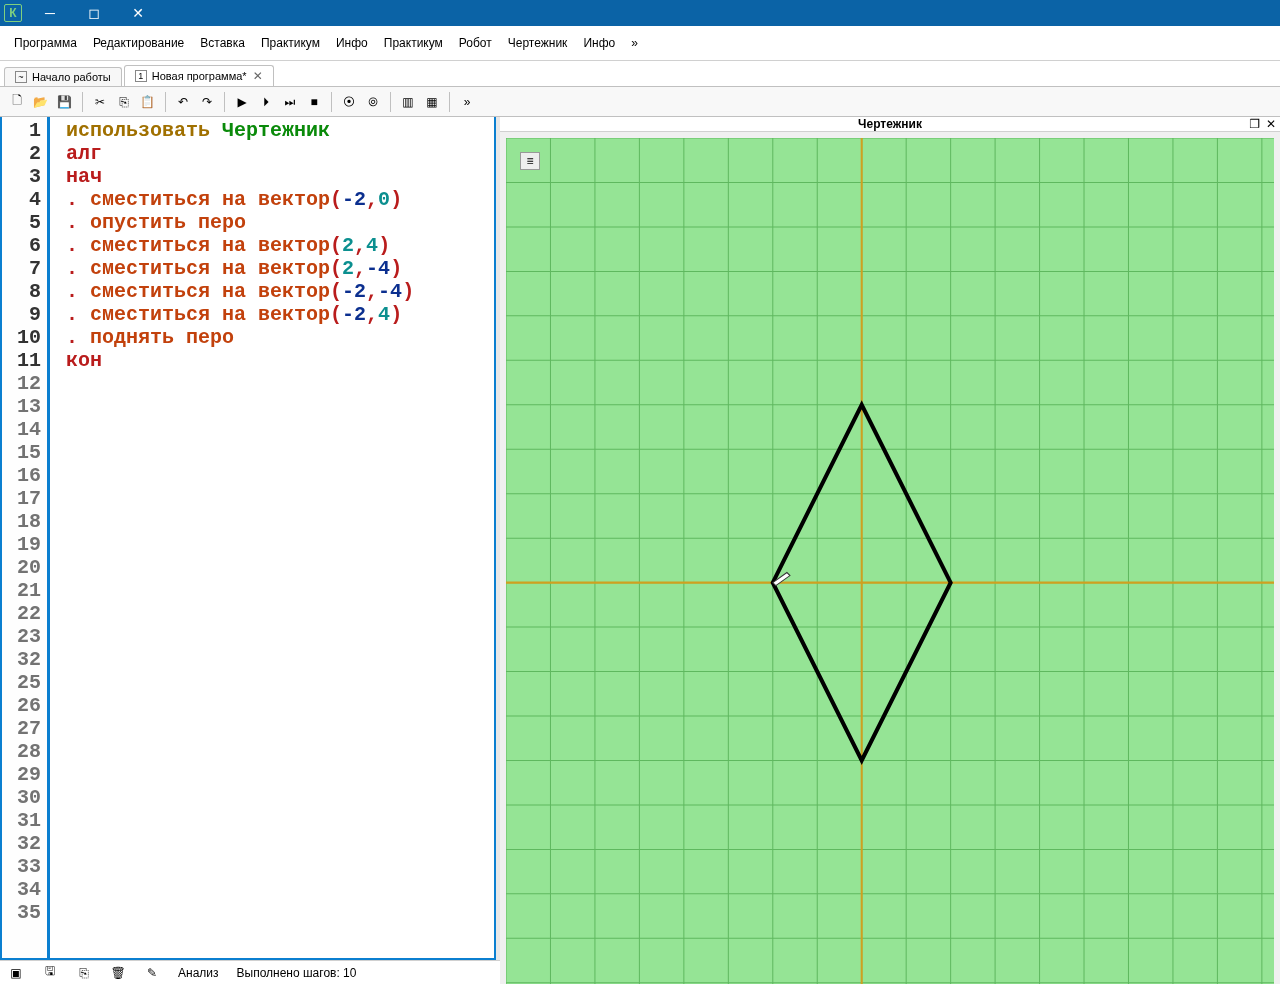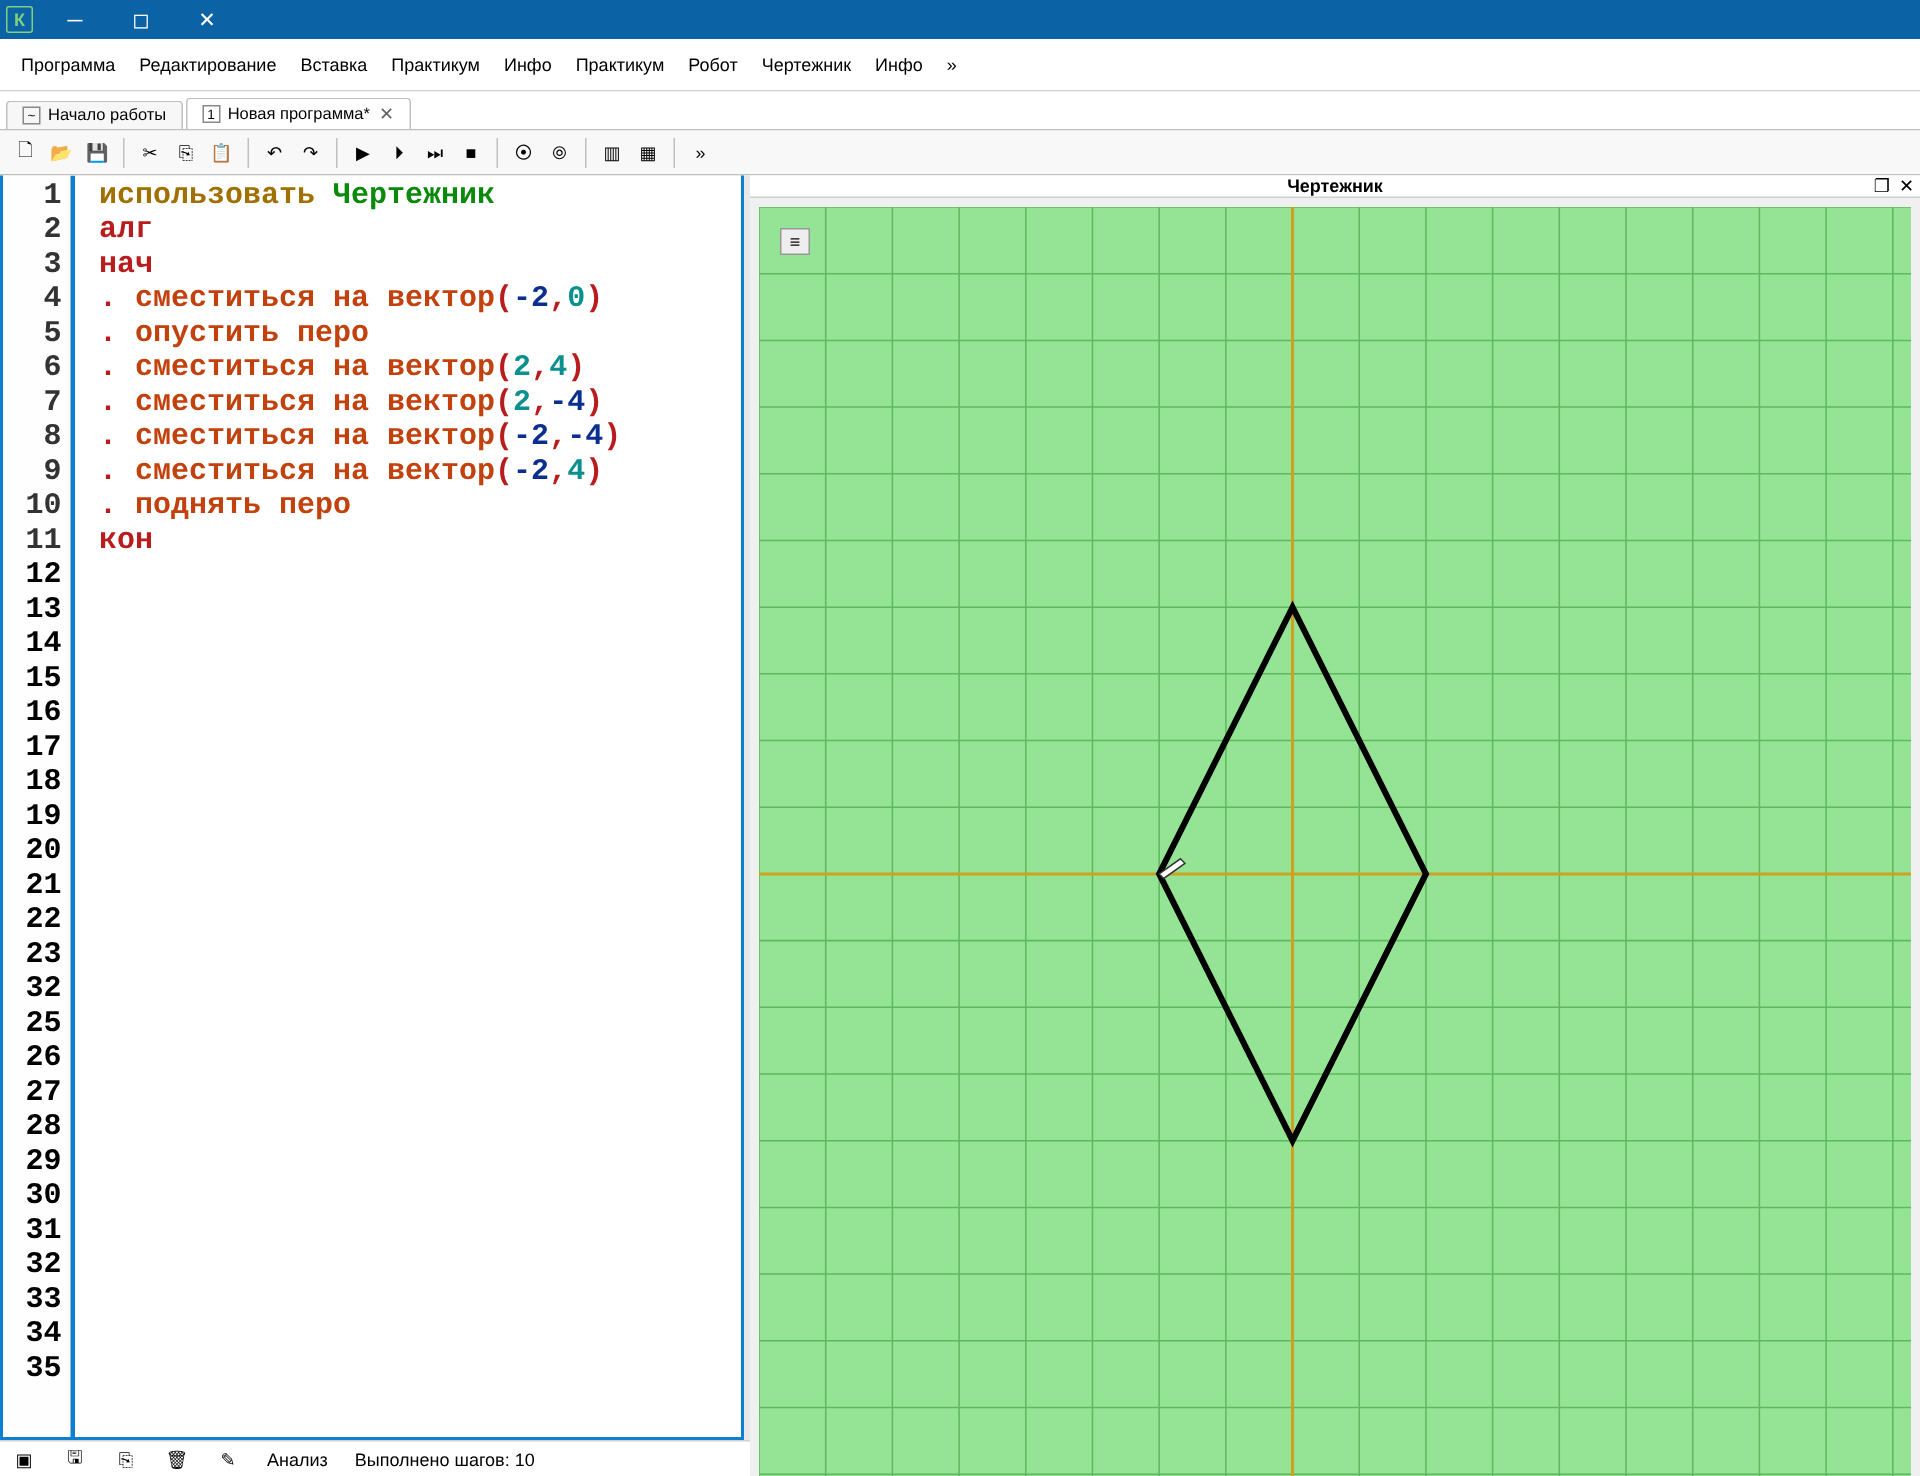--- a/index.html
+++ b/index.html
@@ -16,21 +16,21 @@
 .tab.active { background: #fff; }
 .tab .tab-icon { width: 12px; height: 12px; margin-right: 5px; display: flex; align-items: center; justify-content: center; font-size: 9px; border: 1px solid #888; }
 .tab .close { margin-left: 6px; color: #666; font-size: 12px; }
 .toolbar { background: #f8f8f8; height: 30px; border-bottom: 1px solid #c0c0c0; display: flex; align-items: center; padding: 0 6px; gap: 2px; }
 .tool-btn { width: 22px; height: 22px; display: flex; align-items: center; justify-content: center; border-radius: 2px; }
 .tool-sep { width: 1px; height: 20px; background: #c0c0c0; margin: 0 4px; }
 .content { flex: 1; display: flex; min-height: 0; }
 .editor-pane { width: 500px; display: flex; flex-direction: column; border-right: 4px solid #e8e8e8; background: #fff; }
 .editor-scroll { flex: 1; overflow: auto; display: flex; border: 2px solid #0b7fd0; border-top: none; }
 .gutter { width: 48px; background: #fefefe; border-right: 3px solid #0b7fd0; text-align: right; padding: 2px 6px 2px 2px; font-family: "Courier New", monospace; font-size: 20px; font-weight: bold; color: #333; user-select: none; }
-.gutter .ln.dim { color: #000000; }
+.gutter .ln.dim { color: #737373; }
 .code { flex: 1; padding: 2px 4px; font-family: "Courier New", monospace; font-size: 20px; font-weight: bold; white-space: pre; color: #000; margin-left: 12px; }
 .kw-use { color: #a07000; }
 .kw-perf { color: #0a8a0a; }
 .kw-cmd { color: #c2410c; }
 .num-neg { color: #0b2f8f; }
 .num-pos { color: #0b8f8f; }
 .bold-black { color: #b91c1c; }
 .canvas-pane { flex: 1; display: flex; flex-direction: column; background: #f8f8f8; }
 .canvas-header { height: 22px; display: flex; align-items: center; justify-content: center; position: relative; border-bottom: 1px solid #d0d0d0; font-size: 12px; font-weight: bold; background: #fff; }
 .canvas-header .hdr-btns { position: absolute; right: 4px; display: flex; gap: 6px; font-size: 12px; font-weight: normal; }

